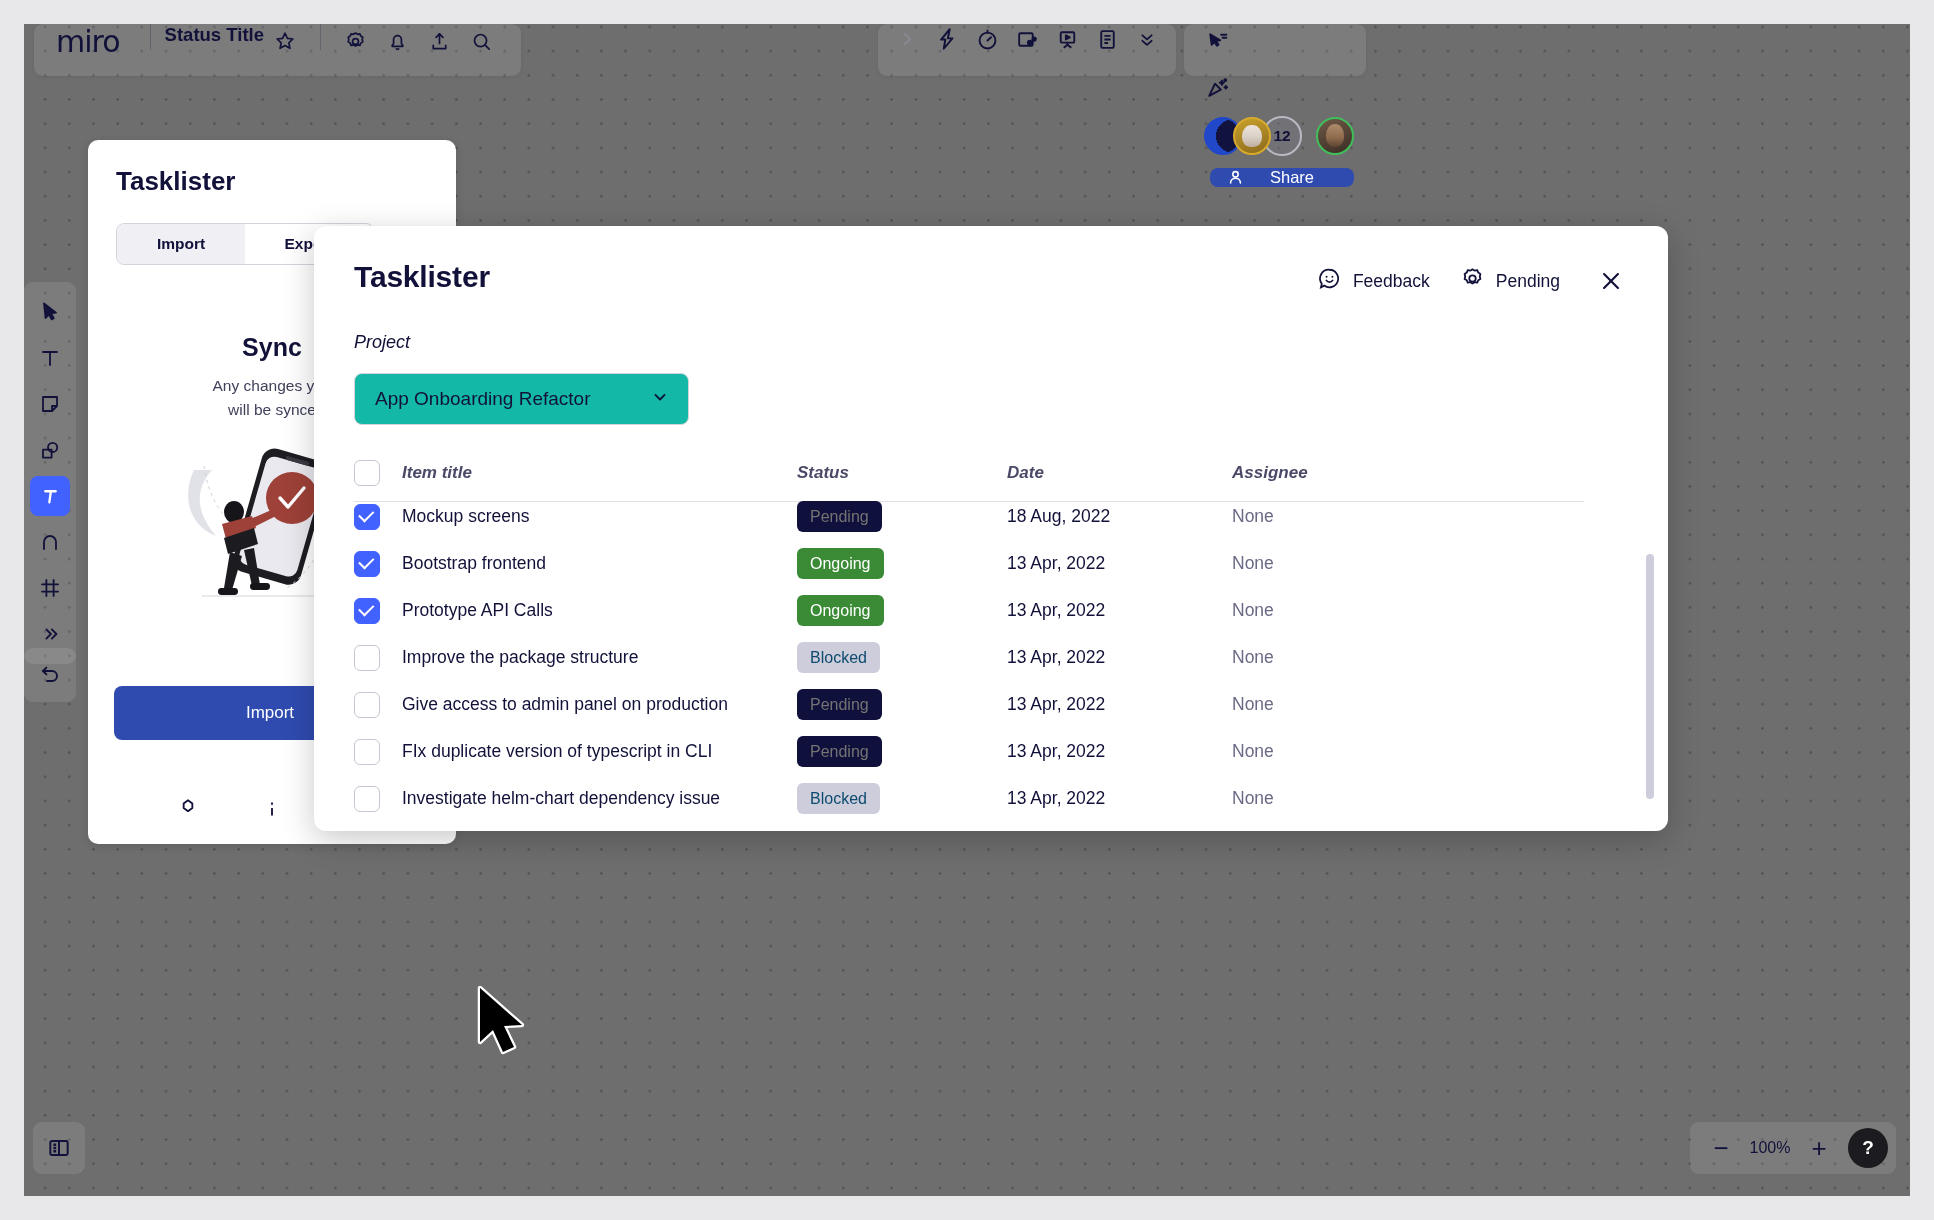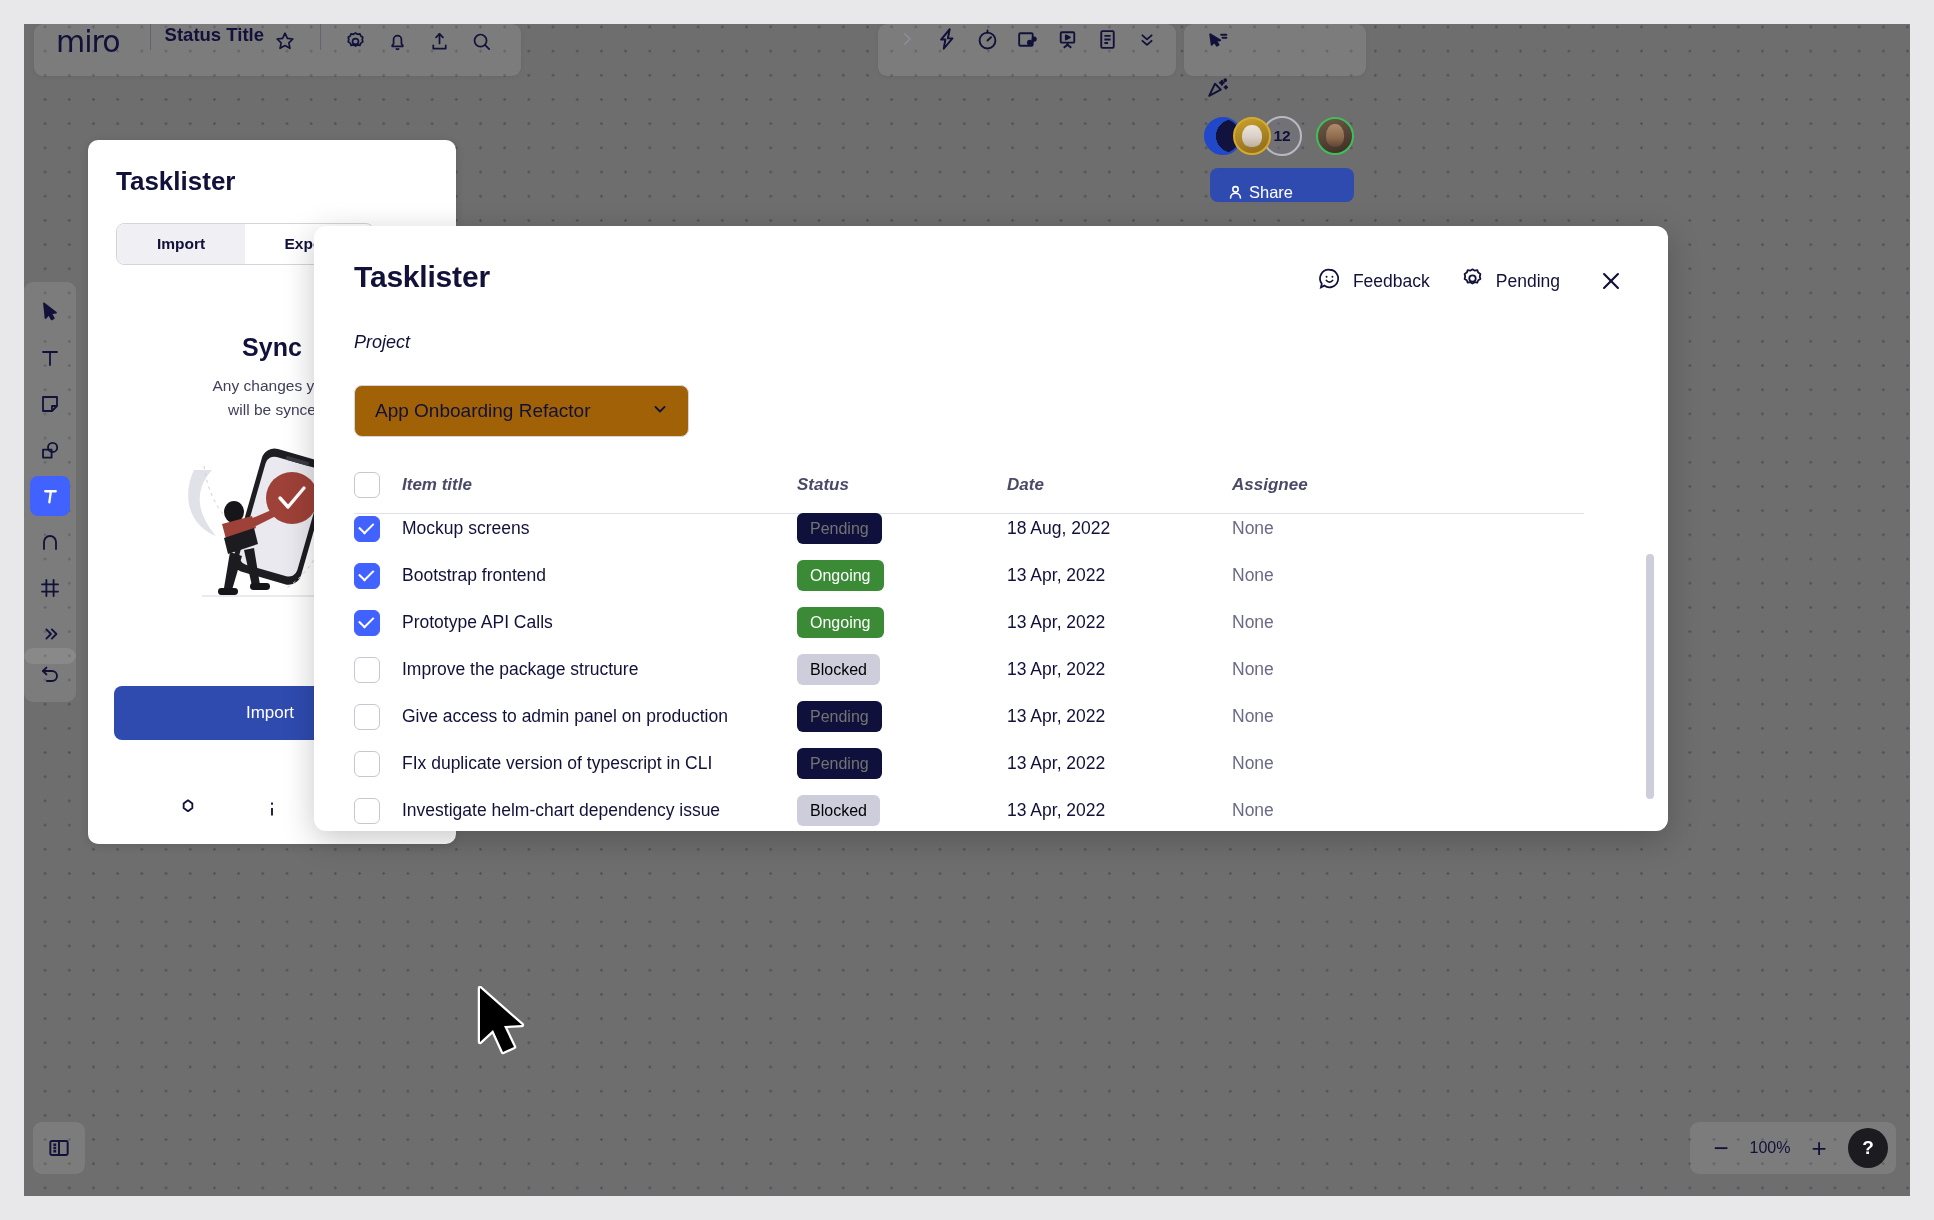--- a/index.html
+++ b/index.html
@@ -87,23 +87,23 @@
     margin-left: -9px;
   }
   .av-g { background: linear-gradient(160deg,#6f5a48,#3b2d24); border-color: #3fbf5a; margin-left: 14px; }
   .av-g::after {
     content:''; position:absolute; left:24%; top:16%; width:52%; height:66%;
     border-radius: 50% 50% 44% 44%;
     background: linear-gradient(180deg,#b08c6d 0%,#8d6a4c 60%,#5c4433 100%);
   }
   #share-btn {
     margin-left: 10px;
-    height: 40px; padding: 15px 20px 0 16px;
+    height: 40px; padding: 0 20px 0 16px;
     border-radius: 8px; background: #2f4bb0;
-    display:flex; align-items:center; gap: 4px;
+    display:flex; align-items:center; gap: 25px;
     color:#fff; font-size: 16.5px; font-weight: 500;
     cursor: pointer;
   }
 
   
   #left-tools {
     position: absolute; left: 0px; top: 258px;
     width: 52px;
     background: rgba(255,255,255,0.10);
     border-radius: 9px;
@@ -188,27 +188,27 @@
     overflow: hidden;
   }
   #modal-head { display:flex; align-items:flex-start; justify-content:space-between; }
   #modal-title { font-size: 30px; font-weight: 700; color:#11113a; letter-spacing: -0.2px; }
   #head-actions { display:flex; align-items:center; gap: 30px; padding-top: 4px; }
   .head-act { display:flex; align-items:center; gap: 11px; color:#11113a; font-size:17.5px; cursor:pointer; }
   #close-btn { width:34px;height:34px;display:flex;align-items:center;justify-content:center;color:#11113a;cursor:pointer;margin-left:4px; }
 
   #project-label { margin-top: 34px; font-size: 18px; color:#11113a;font-style:italic; }
   #project-select {
-    margin-top: 32px;
+    margin-top: 20px;
     width: 335px; height: 52px;
     border: 1px solid #d4d4dd; border-radius: 8px;
     display:flex; align-items:center; justify-content:space-between;
     padding: 0 18px 0 20px;
     font-size: 19px; color:#11113a;
-    cursor:pointer; background:#a16207;
+    cursor:pointer; background:#14b8a6;
   }
 
   
   #tbl { margin-top: 28px; width: 1230px; }
   .trow { display:flex; align-items:center; }
   .c-check { width: 48px; flex:0 0 48px; display:flex; align-items:center; }
   .c-title { flex: 0 0 395px; }
   .c-status { flex: 0 0 210px; }
   .c-date { flex: 0 0 225px; }
   .c-assignee { flex: 1; }
@@ -233,21 +233,21 @@
     transform: rotate(-45deg) translate(1px,-2px);
   }
 
   .badge {
     display:inline-flex; align-items:center; justify-content:center;
     height: 31px; padding: 0 13px; border-radius: 6px;
     font-size: 16px; font-weight: 400;
   }
   .badge.pending { background:#10103c; color:#737373; }
   .badge.ongoing { background:#3b8b36; color:#fff; }
-  .badge.blocked { background:#cdcddc; color:#000000; }
+  .badge.blocked { background:#cdcddc; color:#0c4a6e; }
 
   
   #m-scroll {
     position:absolute; right: 14px; top: 328px;
     width: 8px; height: 245px; border-radius: 4px;
     background:#cdcddc; cursor: pointer;
   }
 
   
   #cursor { position:absolute; left: 452px; top: 962px; pointer-events:none; }

